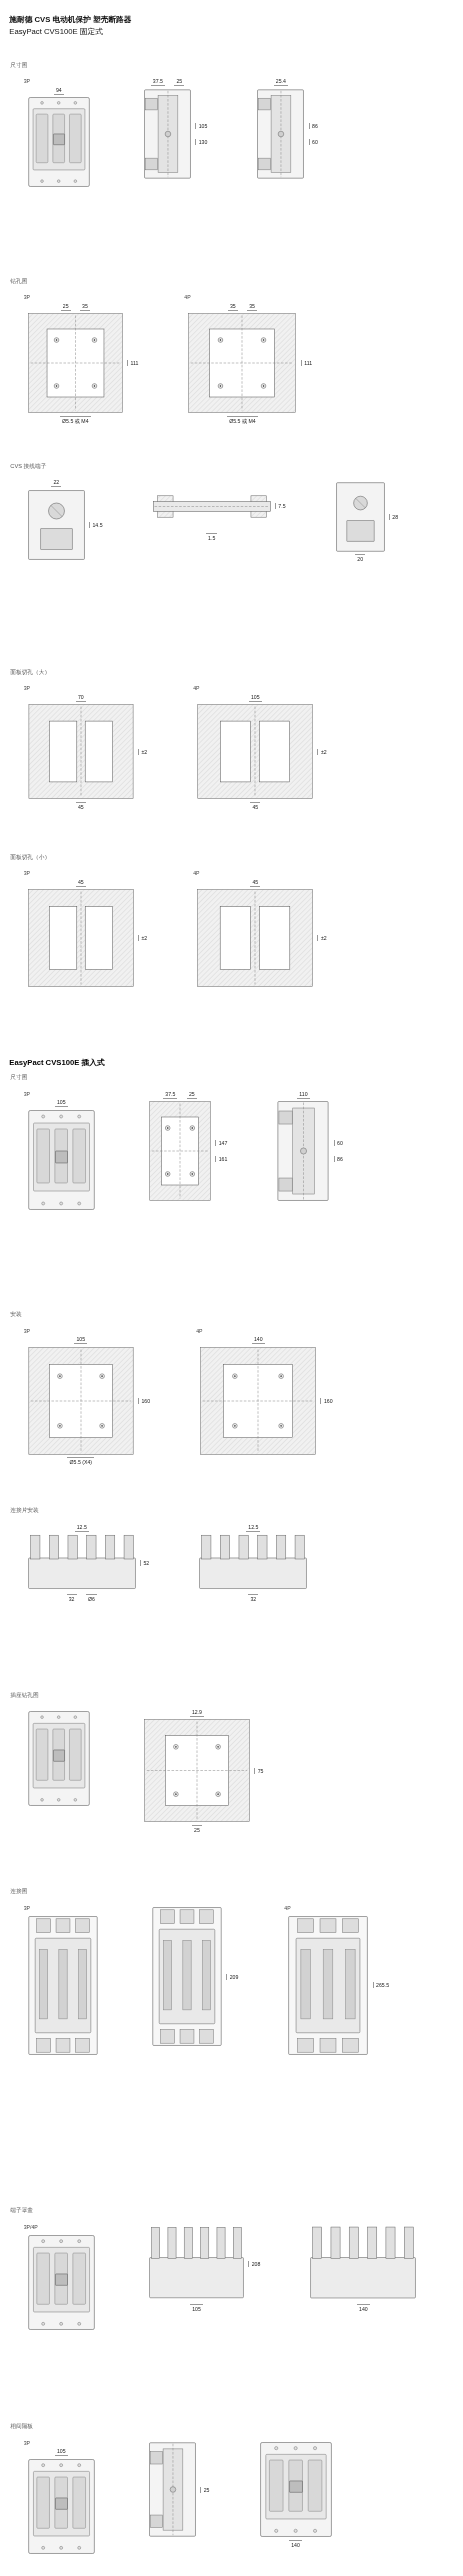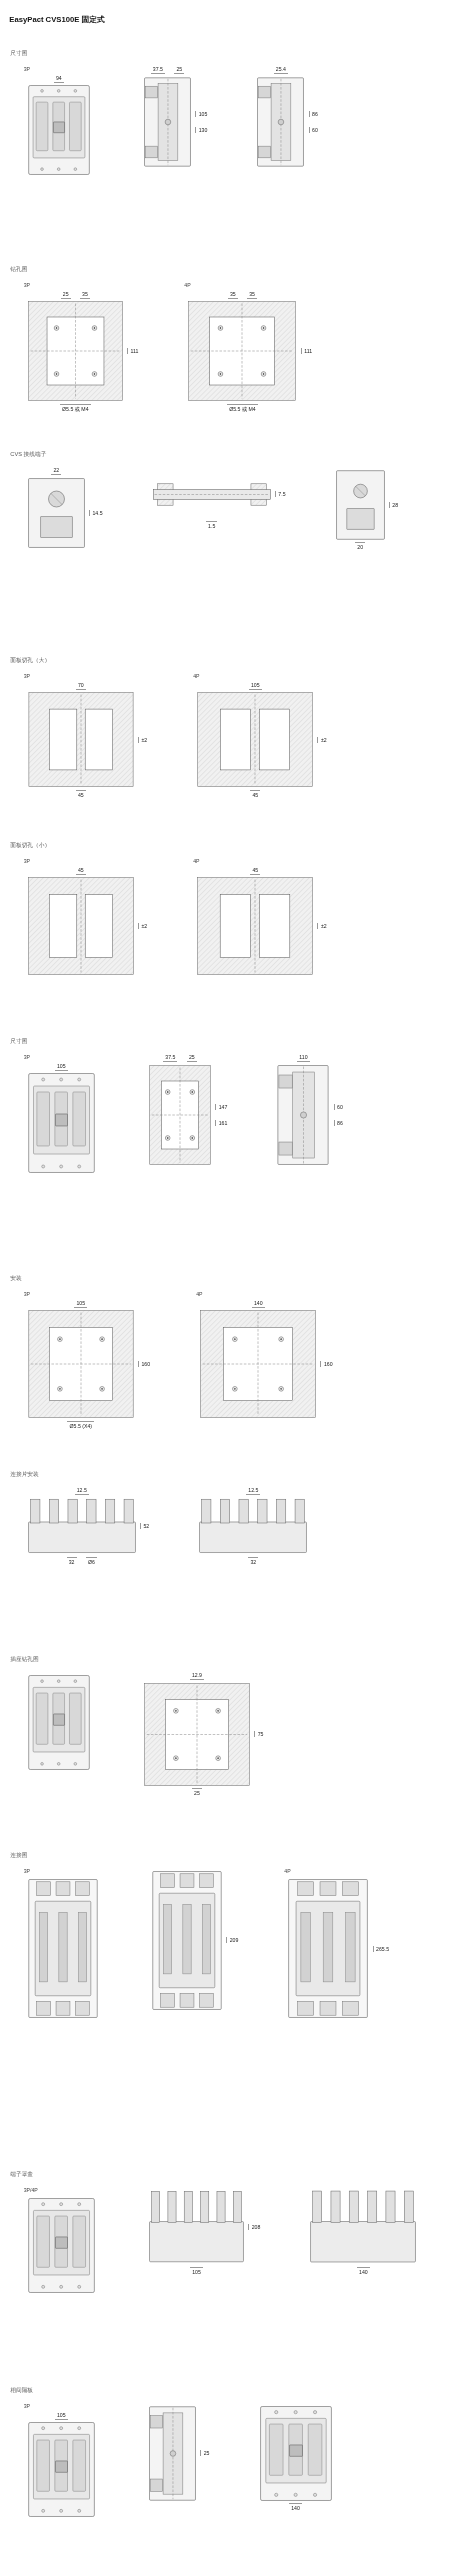--- a/index.html
+++ b/index.html
@@ -5,21 +5,21 @@
   * { box-sizing: border-box; margin: 0; padding: 0; }
   html, body { background: #ffffff; }
   body {
     width: 464px;
     font-family: "Liberation Sans", sans-serif;
     color: #111111;
   }
   .page { width: 464px; min-height: 3603px; padding: 14.4px 12.4px 31px 9.3px; }
   .page-header { margin-bottom: 17.5px; }
   .title { font-size: 7.7px; font-weight: 700; line-height: 1.55; }
-  .subtitle { font-size: 7.7px; font-weight: 700; line-height: 1.55; }
+  .subtitle { font-size: 7.7px; font-weight: 400; line-height: 1.55; }
   .hdr { font-size: 7.7px; font-weight: 700; padding-top: 14.4px; color: #000; }
   .section { padding: 4.1px 0 9.3px; }
   .sec-label { font-size: 5.7px; color: #5a5a5a; margin: 2.1px 0 8.2px 1px; }
   .figures { display: flex; gap: 46px; align-items: flex-start; padding-left: 14.4px; flex-wrap: wrap; }
   figure.figure { display: block; }
   .fig-tag { font-size: 5.2px; color: #444; margin-bottom: 2.6px; }
   .fig-grid {
     display: grid;
     grid-template-columns: auto auto auto;
     grid-template-rows: auto auto auto;
@@ -34,20 +34,21 @@
   .dim { font-size: 5.2px; color: #222; white-space: nowrap; }
   .dims-top .dim { border-bottom: 0.5px solid #999; padding: 0 2.1px 1px; }
   .dims-bottom .dim { border-top: 0.5px solid #999; padding: 1px 2.1px 0; }
   .dims-right .dim { border-left: 0.5px solid #999; padding-left: 2.6px; }
 </style>
 </head>
 <body>
 
 <div class="page">
   <header class="page-header">
+    <div class="title">施耐德 CVS 电动机保护 塑壳断路器</div>
     <div class="subtitle">EasyPact CVS100E 固定式</div>
   </header>
   <main class="content">
       <section class="section" style="min-height: 216px;">
         <div class="sec-label">尺寸图</div>
         <div class="figures">
           <figure class="figure">
             <div class="fig-tag">3P</div>
             <div class="fig-grid">
               <div class="dims dims-top">
@@ -375,20 +376,21 @@
                   <rect x="121.5" y="34.2" width="58.5" height="121.6" fill="#fff" stroke="#555" stroke-width="1"></rect>
                   <line x1="112.5" y1="5.0" x2="112.5" y2="185.0" stroke="#888" stroke-width="1" stroke-dasharray="5 3"></line>
                 </svg></div>
               <div class="dims dims-right">
                 <span class="dim">±2</span>
               </div>
             </div>
           </figure>
         </div>
       </section>
+      <div class="hdr" style="min-height: 20.6px;">EasyPact CVS100E 插入式</div>
       <section class="section" style="min-height: 237px;">
         <div class="sec-label">尺寸图</div>
         <div class="figures">
           <figure class="figure">
             <div class="fig-tag">3P</div>
             <div class="fig-grid">
               <div class="dims dims-top">
                 <span class="dim">105</span>
               </div>
               <div class="artwrap"><svg width="67" height="100" viewBox="0 0 130 195" role="img">

